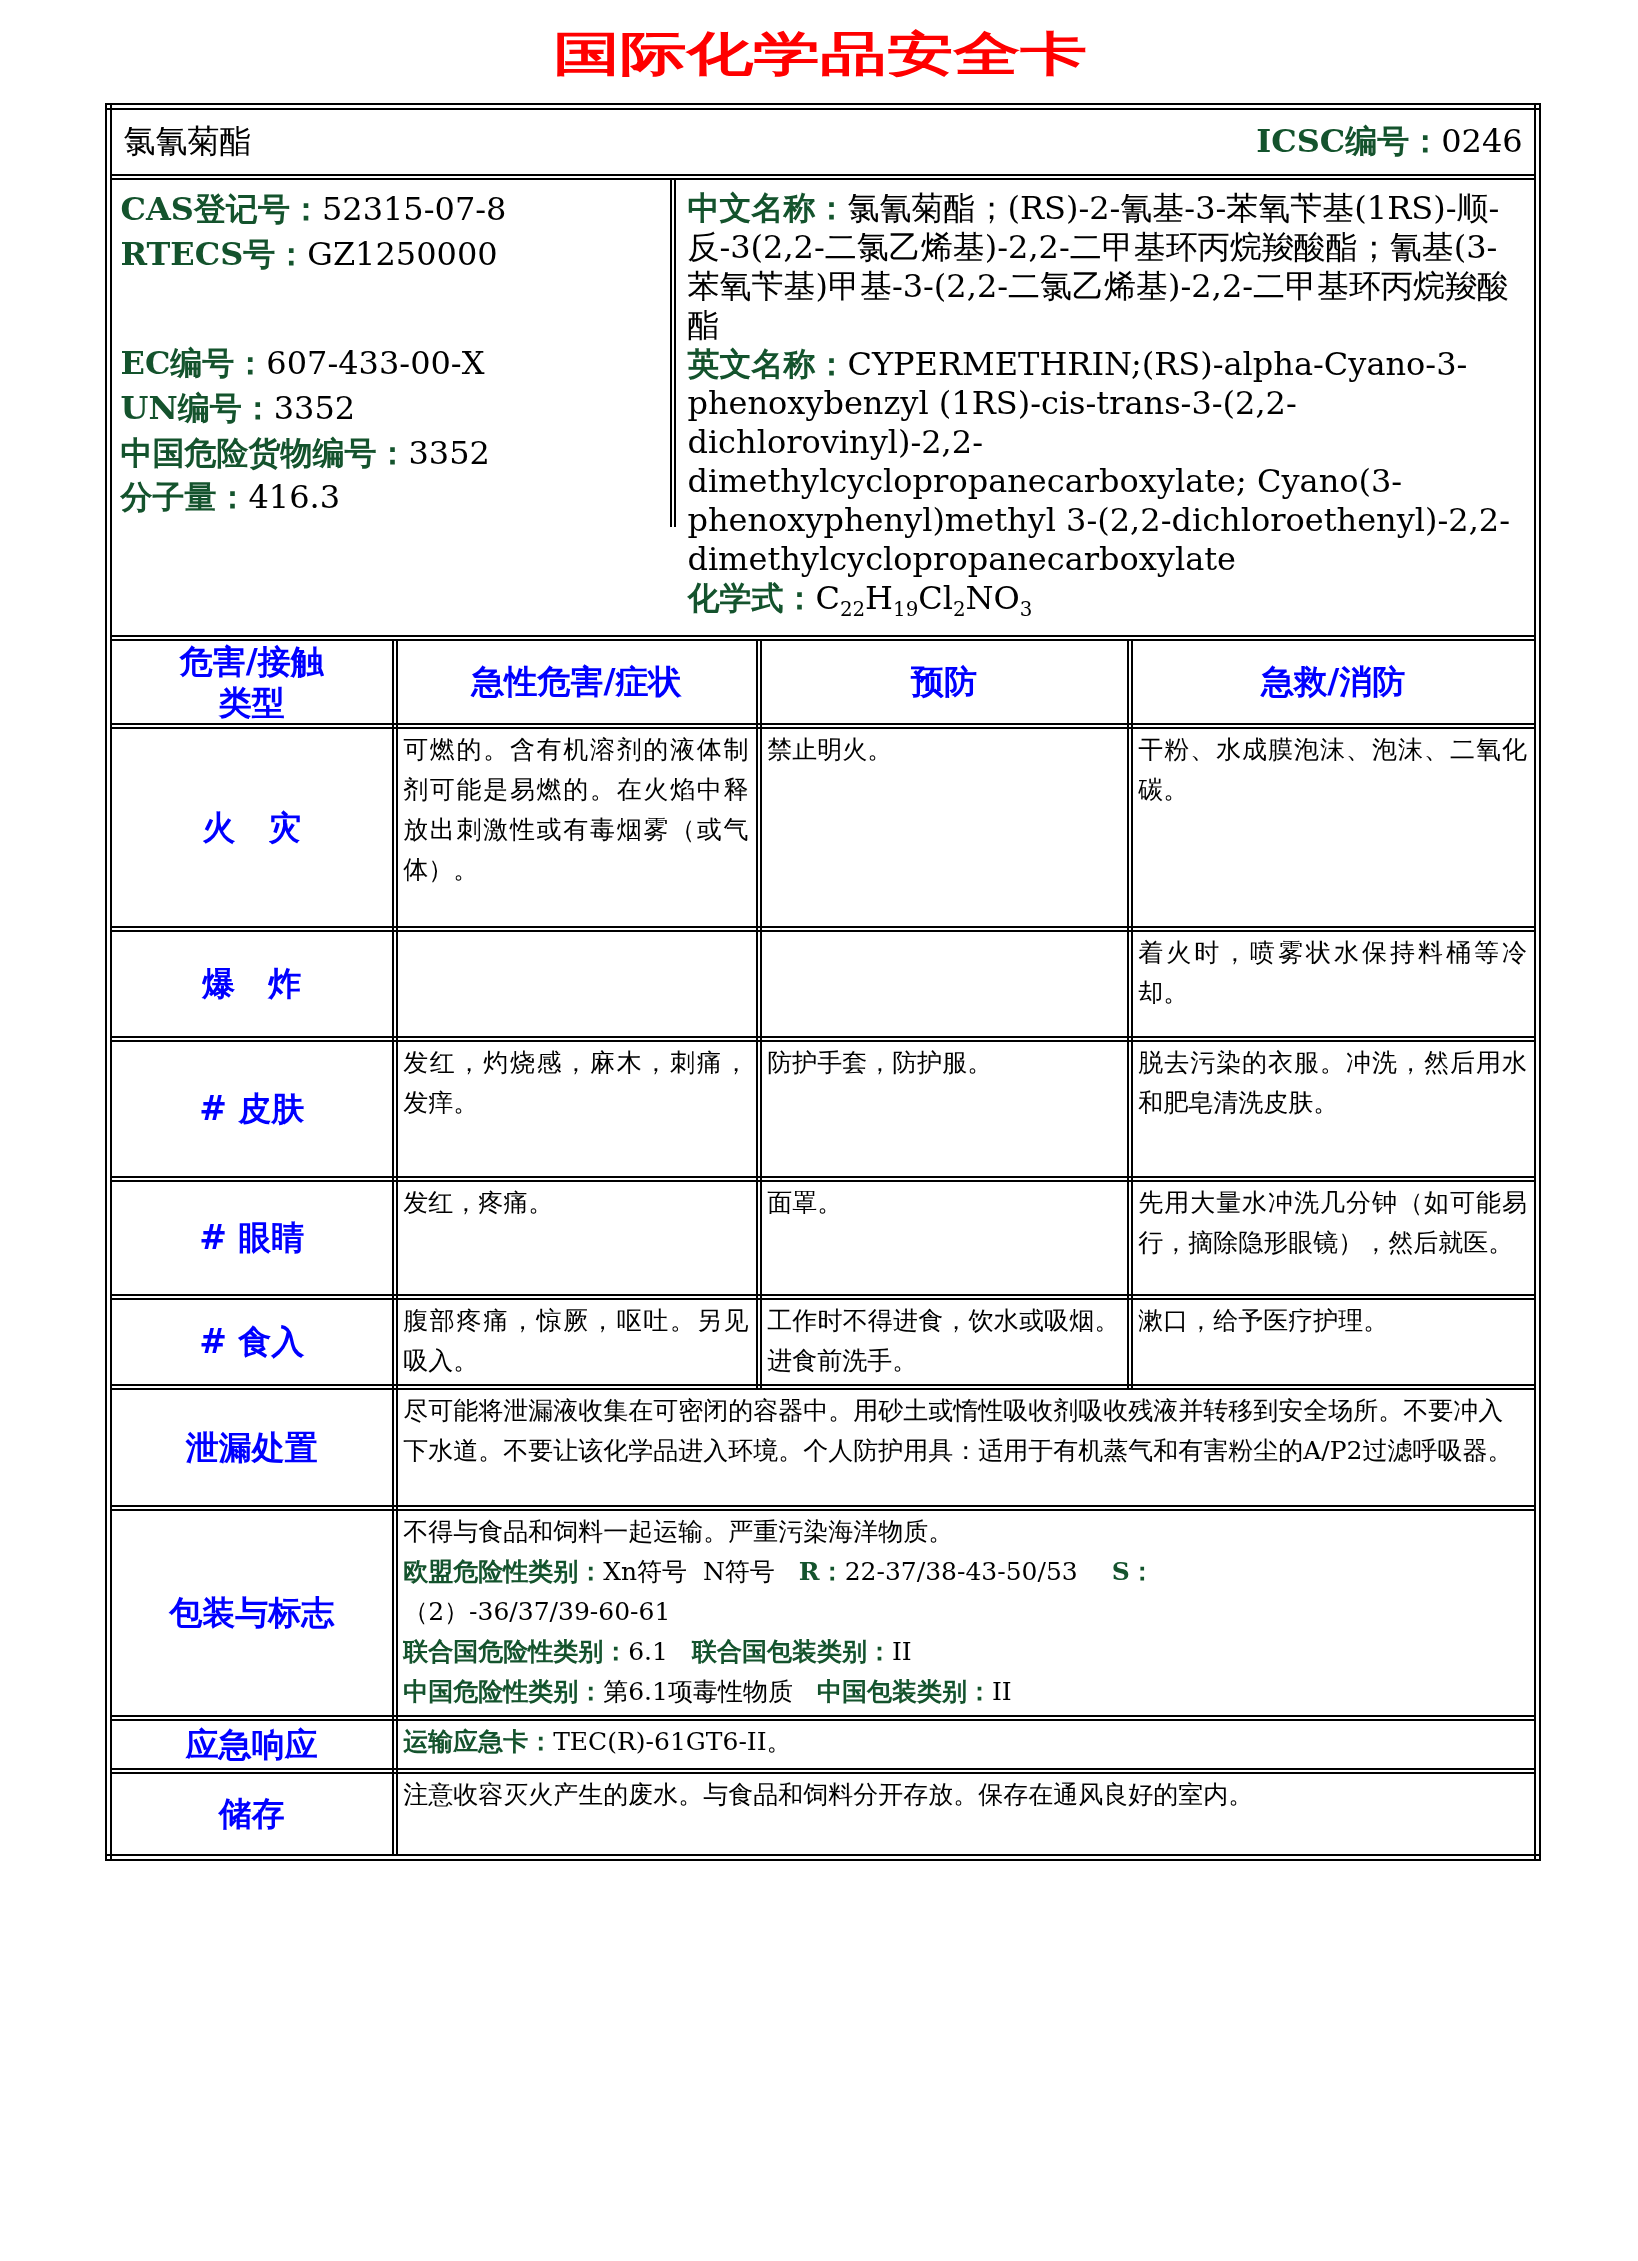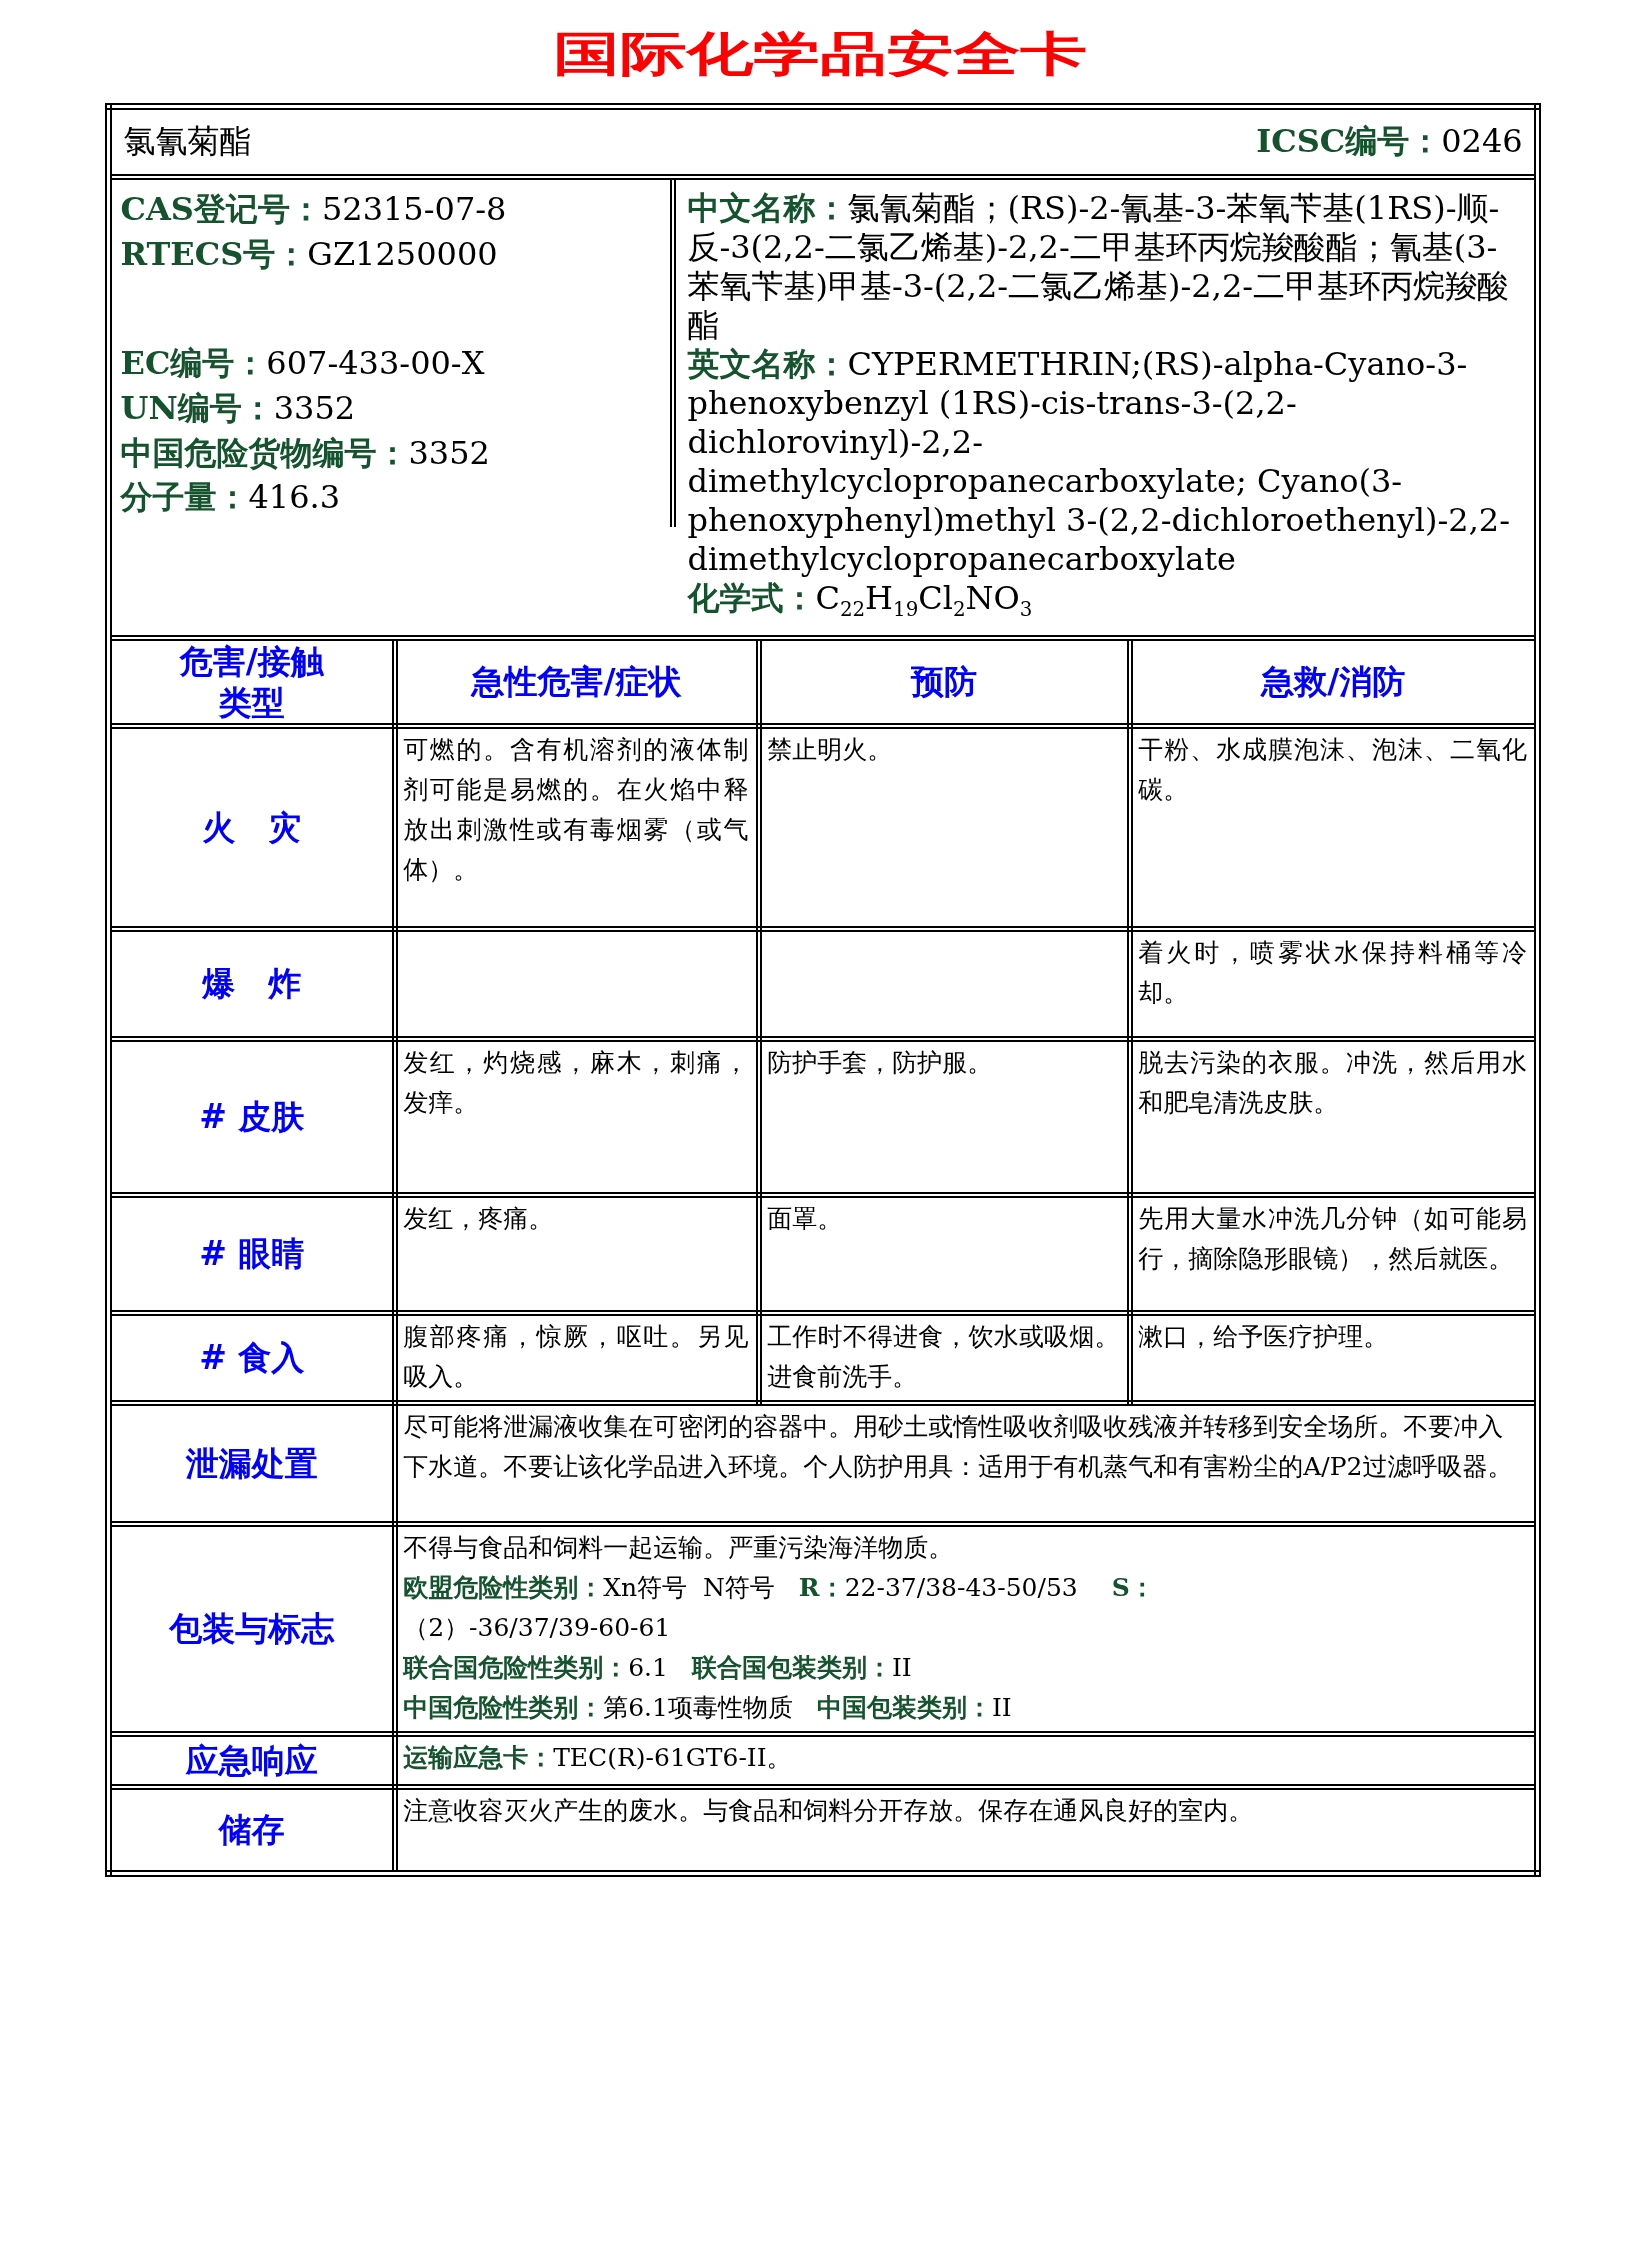--- a/index.html
+++ b/index.html
@@ -69,21 +69,21 @@
   .r-head td { height: 87px; }
   .body {
     font-size: 25px; line-height: 40px;
     padding: 1.4px 7.1px 2.8px 5.7px;
     text-align: justify;
   }
   .r-fire  td { height: 203px; }
   .r-expl  td { height: 110px; }
   .r-cont  td { height: 65px;  }
   .r-inh   td { height: 94px; }
-  .r-skin  td { height: 156px; }
+  .r-skin  td { height: 140px; }
   .r-eye   td { height: 118px; }
   .r-ing   td { height: 85px; }
   .r-spill td { height: 121px; }
   .r-pack  td { height: 188px; }
   .r-resp  td { height: 44px;  }
   .r-store td { height: 87px; }
   .wide { text-align: left; }
   .gap { margin-left: 24px; }
   .gap2 { margin-left: 34px; }
 </style>

